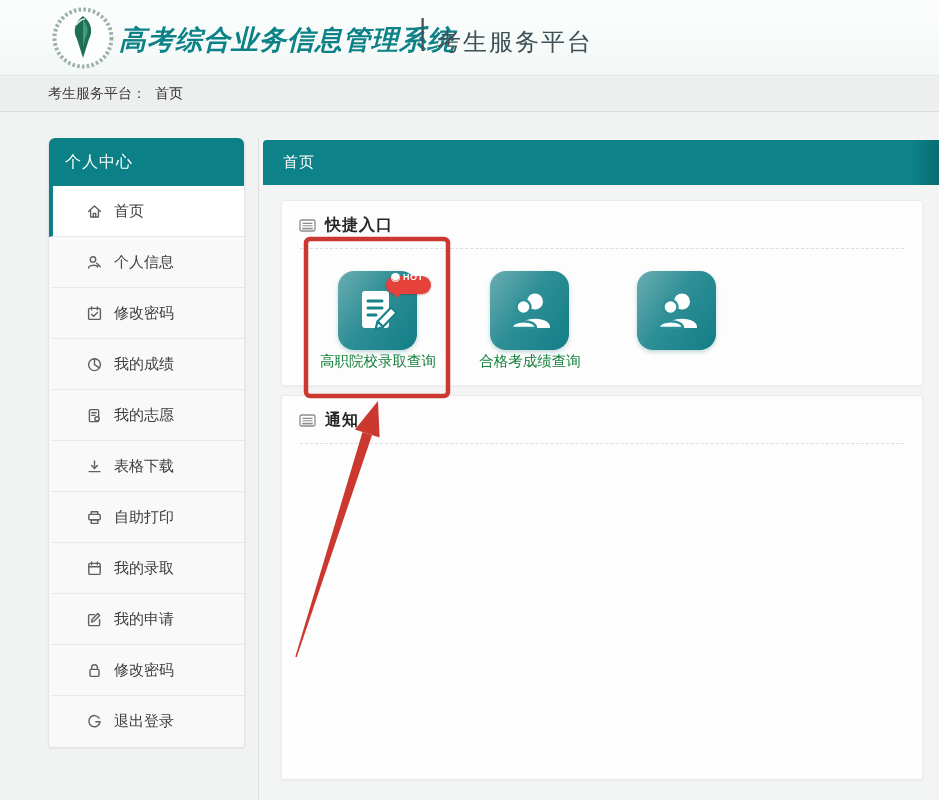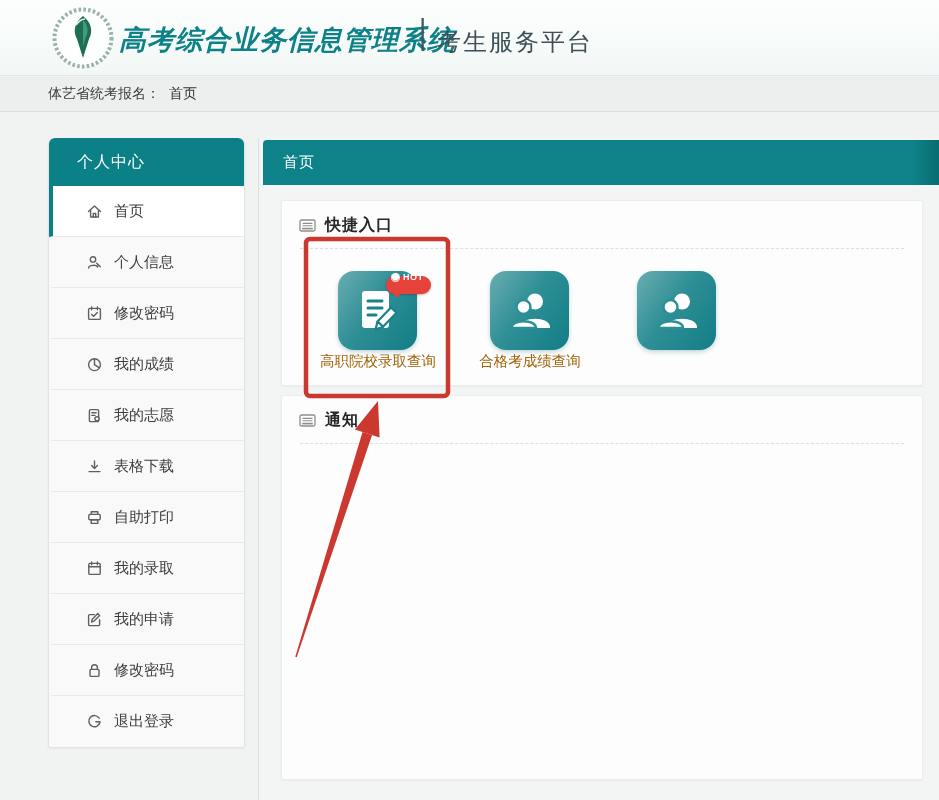--- a/index.html
+++ b/index.html
@@ -41,21 +41,21 @@
   
   .sidebar{
     position:absolute; left:48px; top:138px; width:197px;
     background:#f8f9f8; border:1px solid #e2e4e3; border-top:none;
     border-radius:6px 6px 3px 3px;
     box-shadow:0 1px 3px rgba(0,0,0,.05);
   }
   .sidebar-header{
     height:48px; background:#0b8086; border-radius:6px 6px 0 0;
     color:#fff; font-size:16px; letter-spacing:1px;
-    display:flex; align-items:center; padding-left:28px;
+    display:flex; align-items:center; padding-left:16px;
   }
   .side-item{
     height:51px; display:flex; align-items:center;
     border-bottom:1px solid #e8eae9;
     border-left:4px solid transparent;
     padding-left:33px; cursor:pointer; background:#f8f9f8;
   }
   .side-item:last-child{ border-bottom:none; border-radius:0 0 3px 3px; }
   .side-item.active{ background:#ffffff; border-left-color:#0b8086; }
   .side-item .s-icon{ width:17px; height:17px; flex:0 0 17px; }
@@ -95,21 +95,21 @@
     border-radius:16px; cursor:pointer;
     background:linear-gradient(125deg,#6aadb1 0%,#2f8f96 45%,#127d86 100%);
     box-shadow:0 2px 4px rgba(10,100,105,.25);
   }
   .tile svg{ position:absolute; left:11px; top:11px; }
   .tile-1{ left:56px; }
   .tile-2{ left:208px; }
   .tile-3{ left:355px; }
   .tile-label{
     position:absolute; top:151px; width:160px; text-align:center;
-    font-size:14.5px; color:#a16207; cursor:pointer;
+    font-size:14.5px; color:#15803d; cursor:pointer;
   }
   .tl-1{ left:16px; }
   .tl-2{ left:168px; }
   .tl-3{ left:315px; }
   .hot-badge{
     position:absolute; left:48px; top:5px; height:18px;
     background:#e4423a; border-radius:9px; padding:0 7px 16px 5px;
     display:flex; align-items:center; gap:3px;
     box-shadow:0 1px 2px rgba(120,0,0,.3);
   }
@@ -139,21 +139,21 @@
       <path d="M31 9 C39 15 41.5 24 37 32 L31 51 L25 32 C20.5 24 23 15 31 9 Z" fill="#1e6e55"></path>
       <path d="M31 13 C36 18 37 25 33.5 30.5 L31 40 Z" fill="#47997c"></path>
       <path d="M24 18 C27 14 30 12 33 12" stroke="#e9f4f0" stroke-width="1.6" fill="none"></path>
     </svg>
     <div class="app-title">高考综合业务信息管理系统</div>
     <div class="title-sep">|</div>
     <div class="app-subtitle">考生服务平台</div>
   </div>
 
   <div class="breadcrumb-bar">
-    <span class="breadcrumb-label">体艺省统考报名：</span>
+    <span class="breadcrumb-label">考生服务平台：</span>
     <span class="breadcrumb-current">首页</span>
   </div>
 
   <div class="sidebar">
     <div class="sidebar-header">个人中心</div>
 
     <div class="side-item active">
       <svg class="s-icon" viewBox="0 0 17 17" fill="none" stroke="#5f5f5f" stroke-width="1.4" stroke-linecap="round" stroke-linejoin="round" aria-hidden="true">
         <path d="M2.5 8.6 L8.5 3 L14.5 8.6"></path>
           <path d="M4.6 7.6 V14 H12.4 V7.6"></path>

